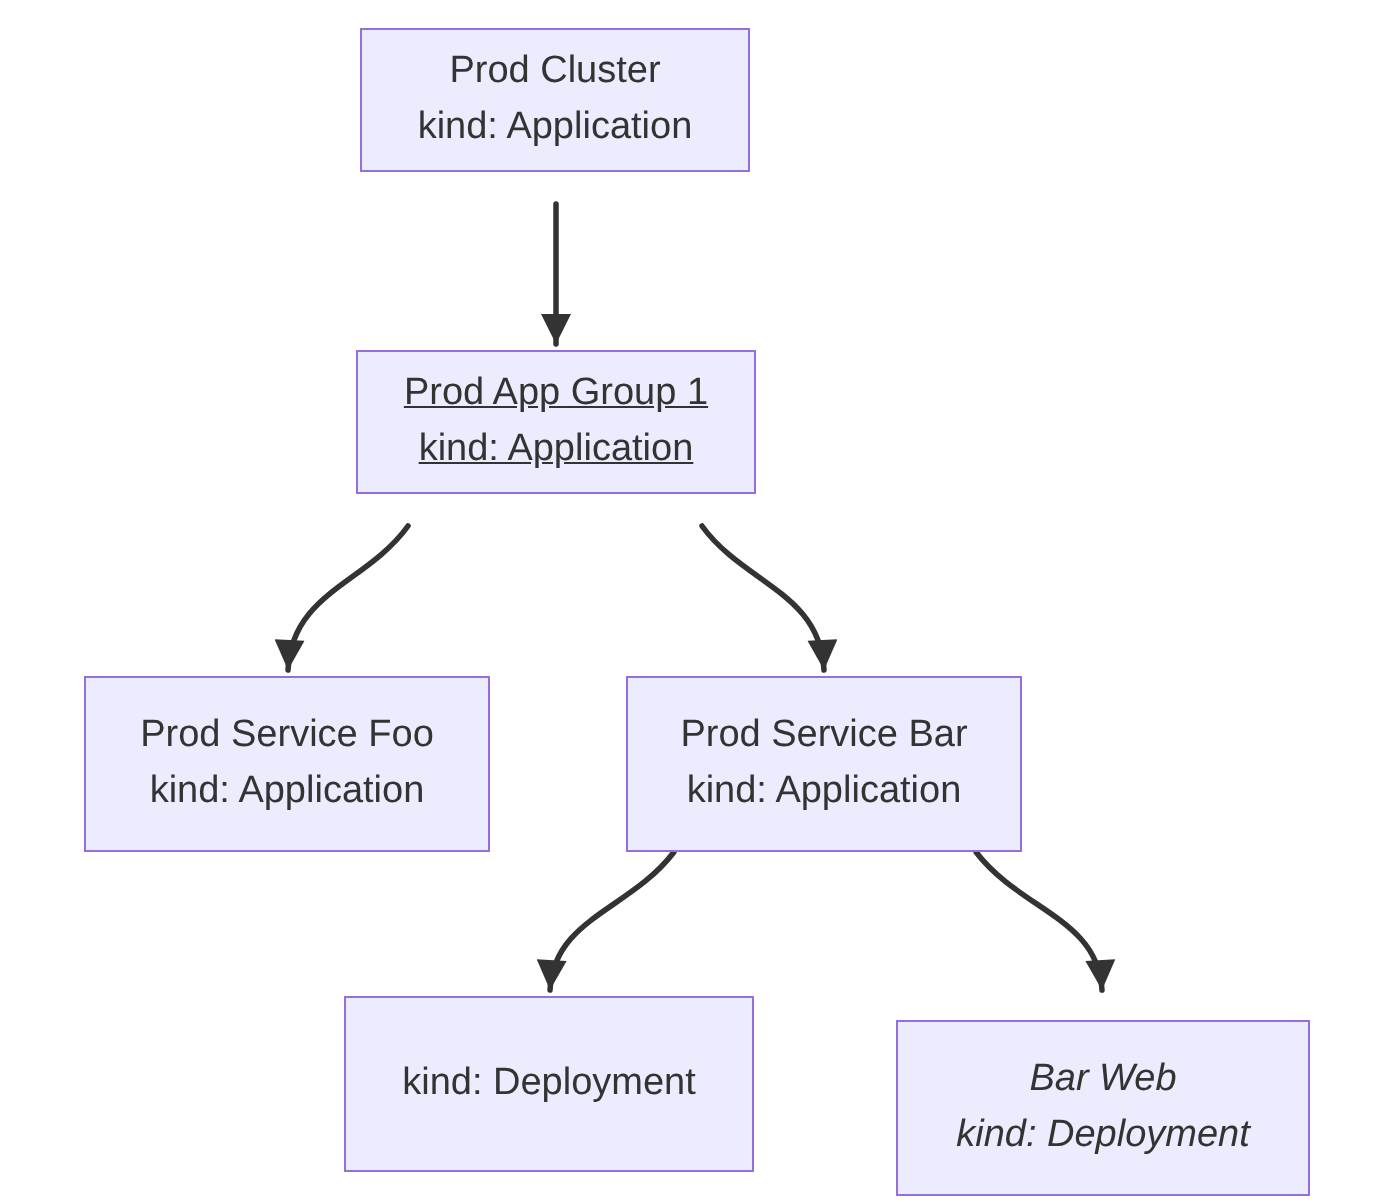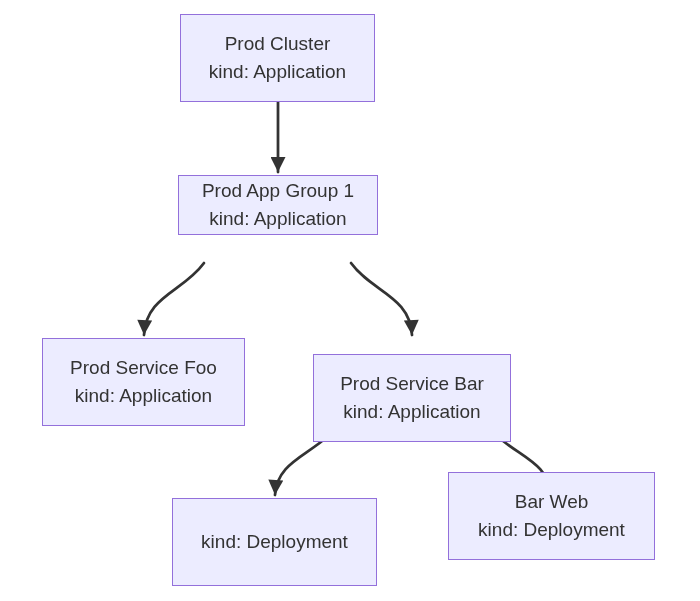--- a/index.html
+++ b/index.html
@@ -61,42 +61,42 @@
         <path class="arrowhead" d="M 0 0 L 10 5 L 0 10 z"></path>
       </marker>
     </defs>
     <path class="edge" marker-end="url(#arrow)" d="M 278,102 L 278,172"></path>
     <path class="edge" marker-end="url(#arrow)" d="M 204,263 C 183,292 146,296 144,335"></path>
     <path class="edge" marker-end="url(#arrow)" d="M 351,263 C 372,292 410,296 412,335"></path>
     <path class="edge" marker-end="url(#arrow)" d="M 337,426 C 315,455 277,459 275,495"></path>
     <path class="edge" marker-end="url(#arrow)" d="M 488,426 C 510,455 549,459 551,495"></path>
   </svg>
 
-  <div class="node" style="left:180px; top:14px; width:195px; height:88px;">
+  <div class="node" style="left:180px; top:14px; width:195px; height:72px;">
     <div class="node-label">Prod Cluster</div>
     <div class="node-kind">kind: Application</div>
   </div>
 
-  <div class="node" style="left:178px; top:175px; width:200px; height:60px;">
+  <div class="node" style="left:178px; top:175px; width:200px; height:72px;text-decoration:underline;">
     <div class="node-label">Prod App Group 1</div>
     <div class="node-kind">kind: Application</div>
   </div>
 
   <div class="node" style="left:42px; top:338px; width:203px; height:88px;justify-content:center;">
     <div class="node-label">Prod Service Foo</div>
     <div class="node-kind">kind: Application</div>
   </div>
 
-  <div class="node" style="left:313px; top:338px; width:198px; height:88px;margin-top:16px;">
+  <div class="node" style="left:313px; top:338px; width:198px; height:88px;">
     <div class="node-label">Prod Service Bar</div>
     <div class="node-kind">kind: Application</div>
   </div>
 
   <div class="node" style="left:172px; top:498px; width:205px; height:88px;">
     <div class="node-kind">kind: Deployment</div>
   </div>
 
-  <div class="node" style="left:448px; top:472px; width:207px; height:88px;">
+  <div class="node" style="left:448px; top:510px; width:207px; height:88px;font-style:italic;">
     <div class="node-label">Bar Web</div>
     <div class="node-kind">kind: Deployment</div>
   </div>
 
 </div>
 
 </body></html>

